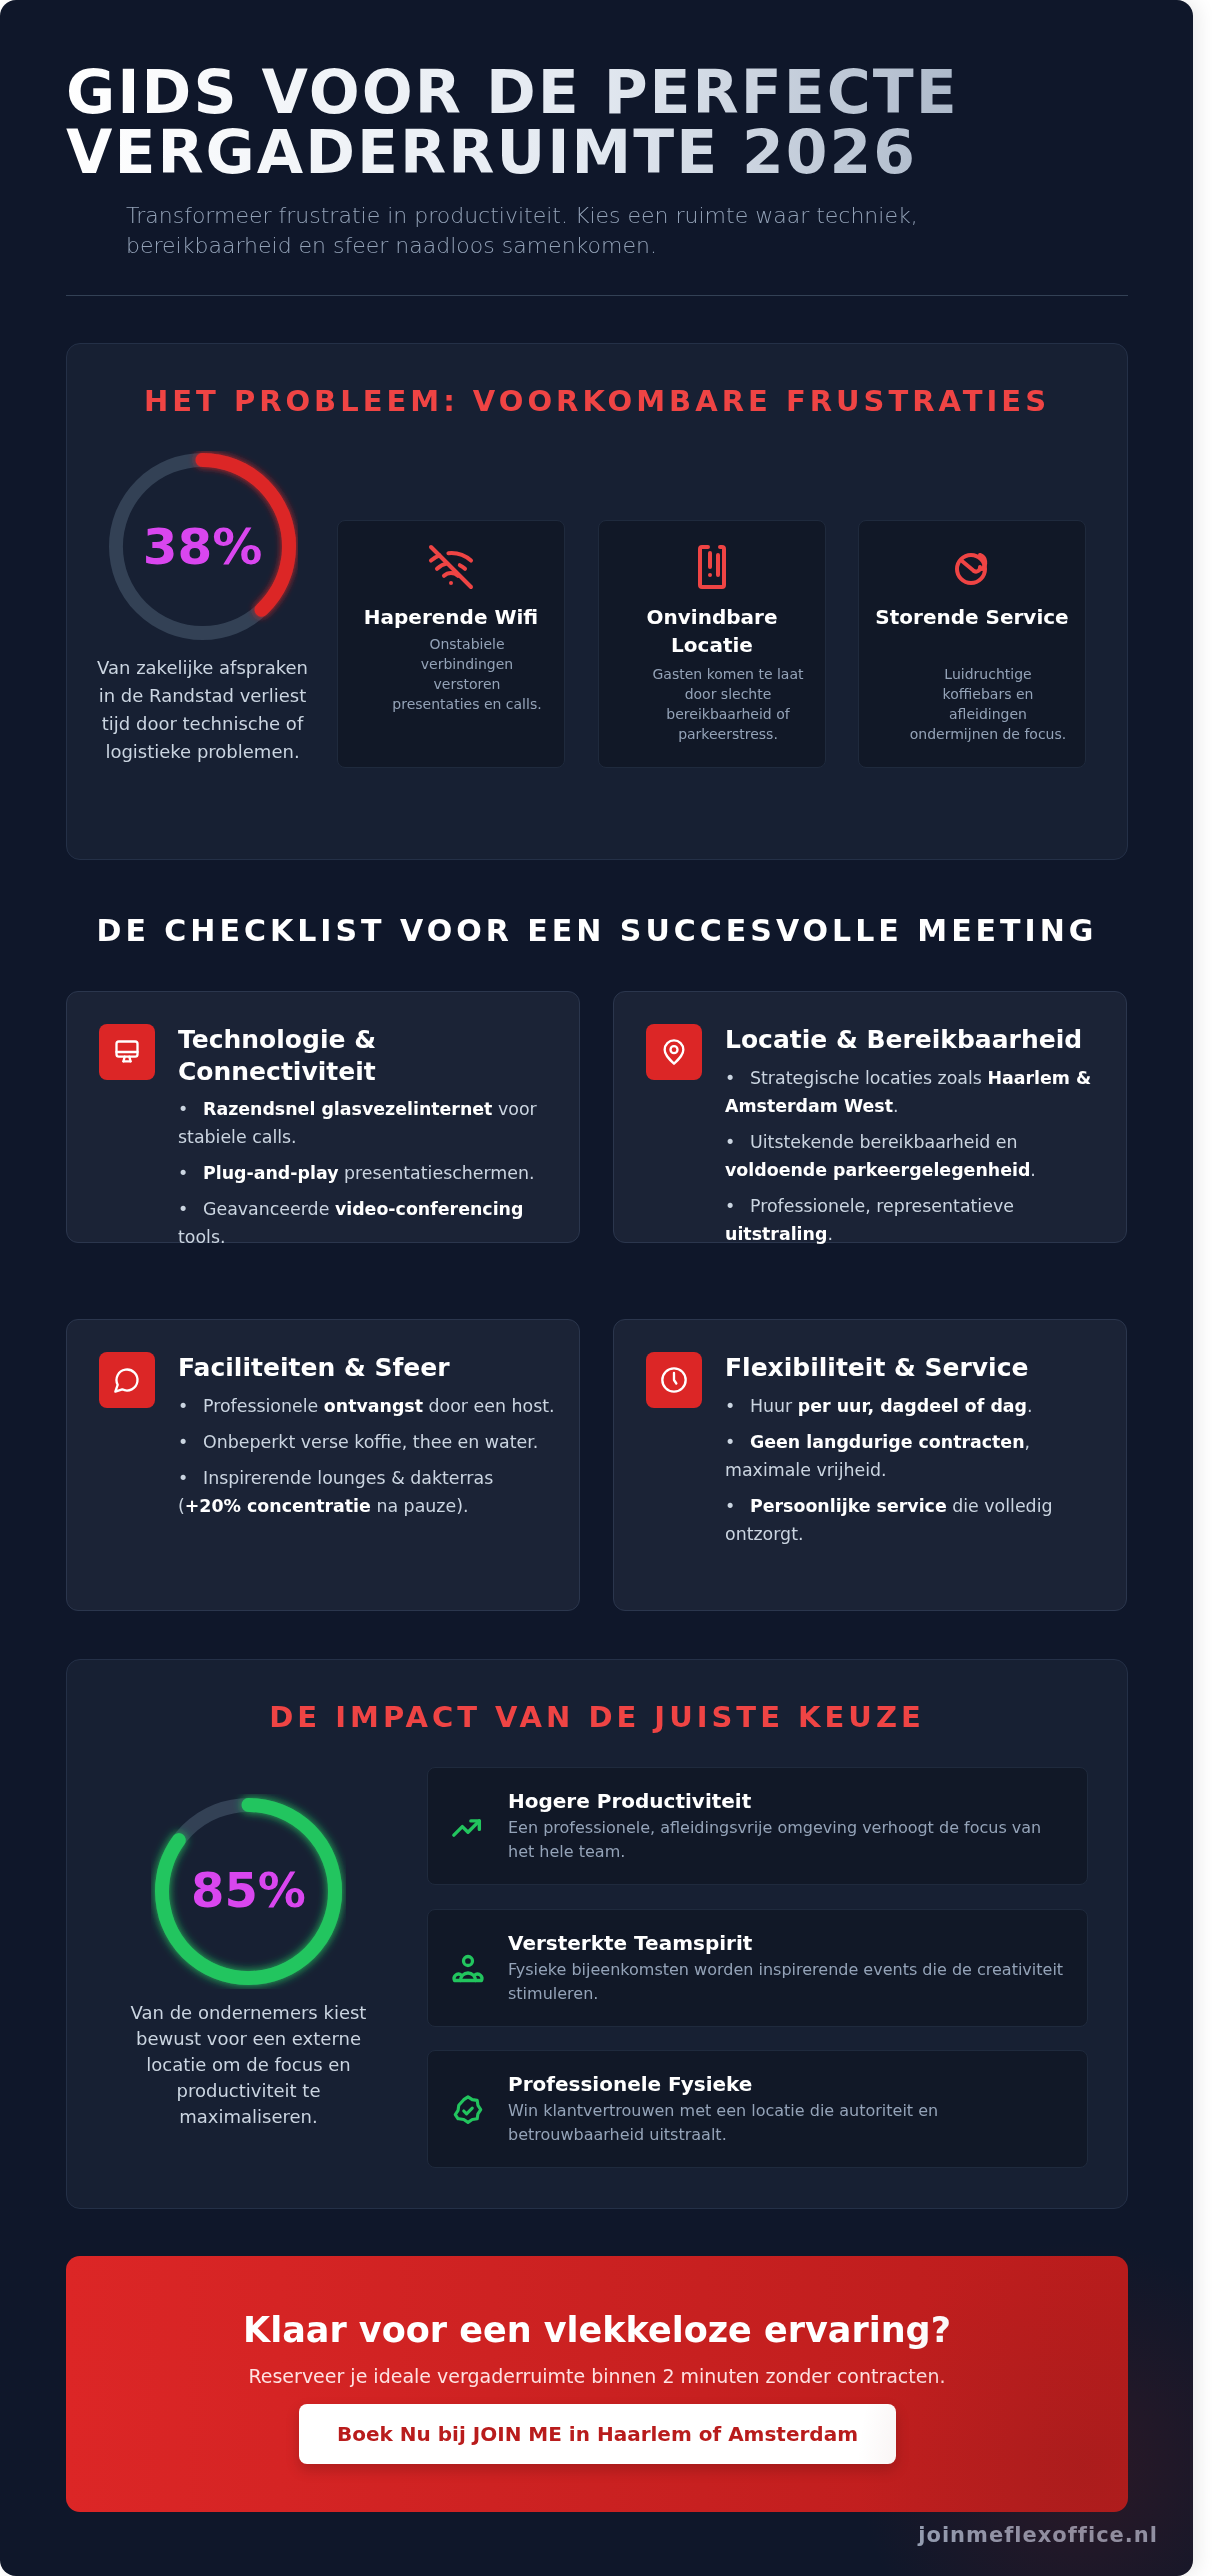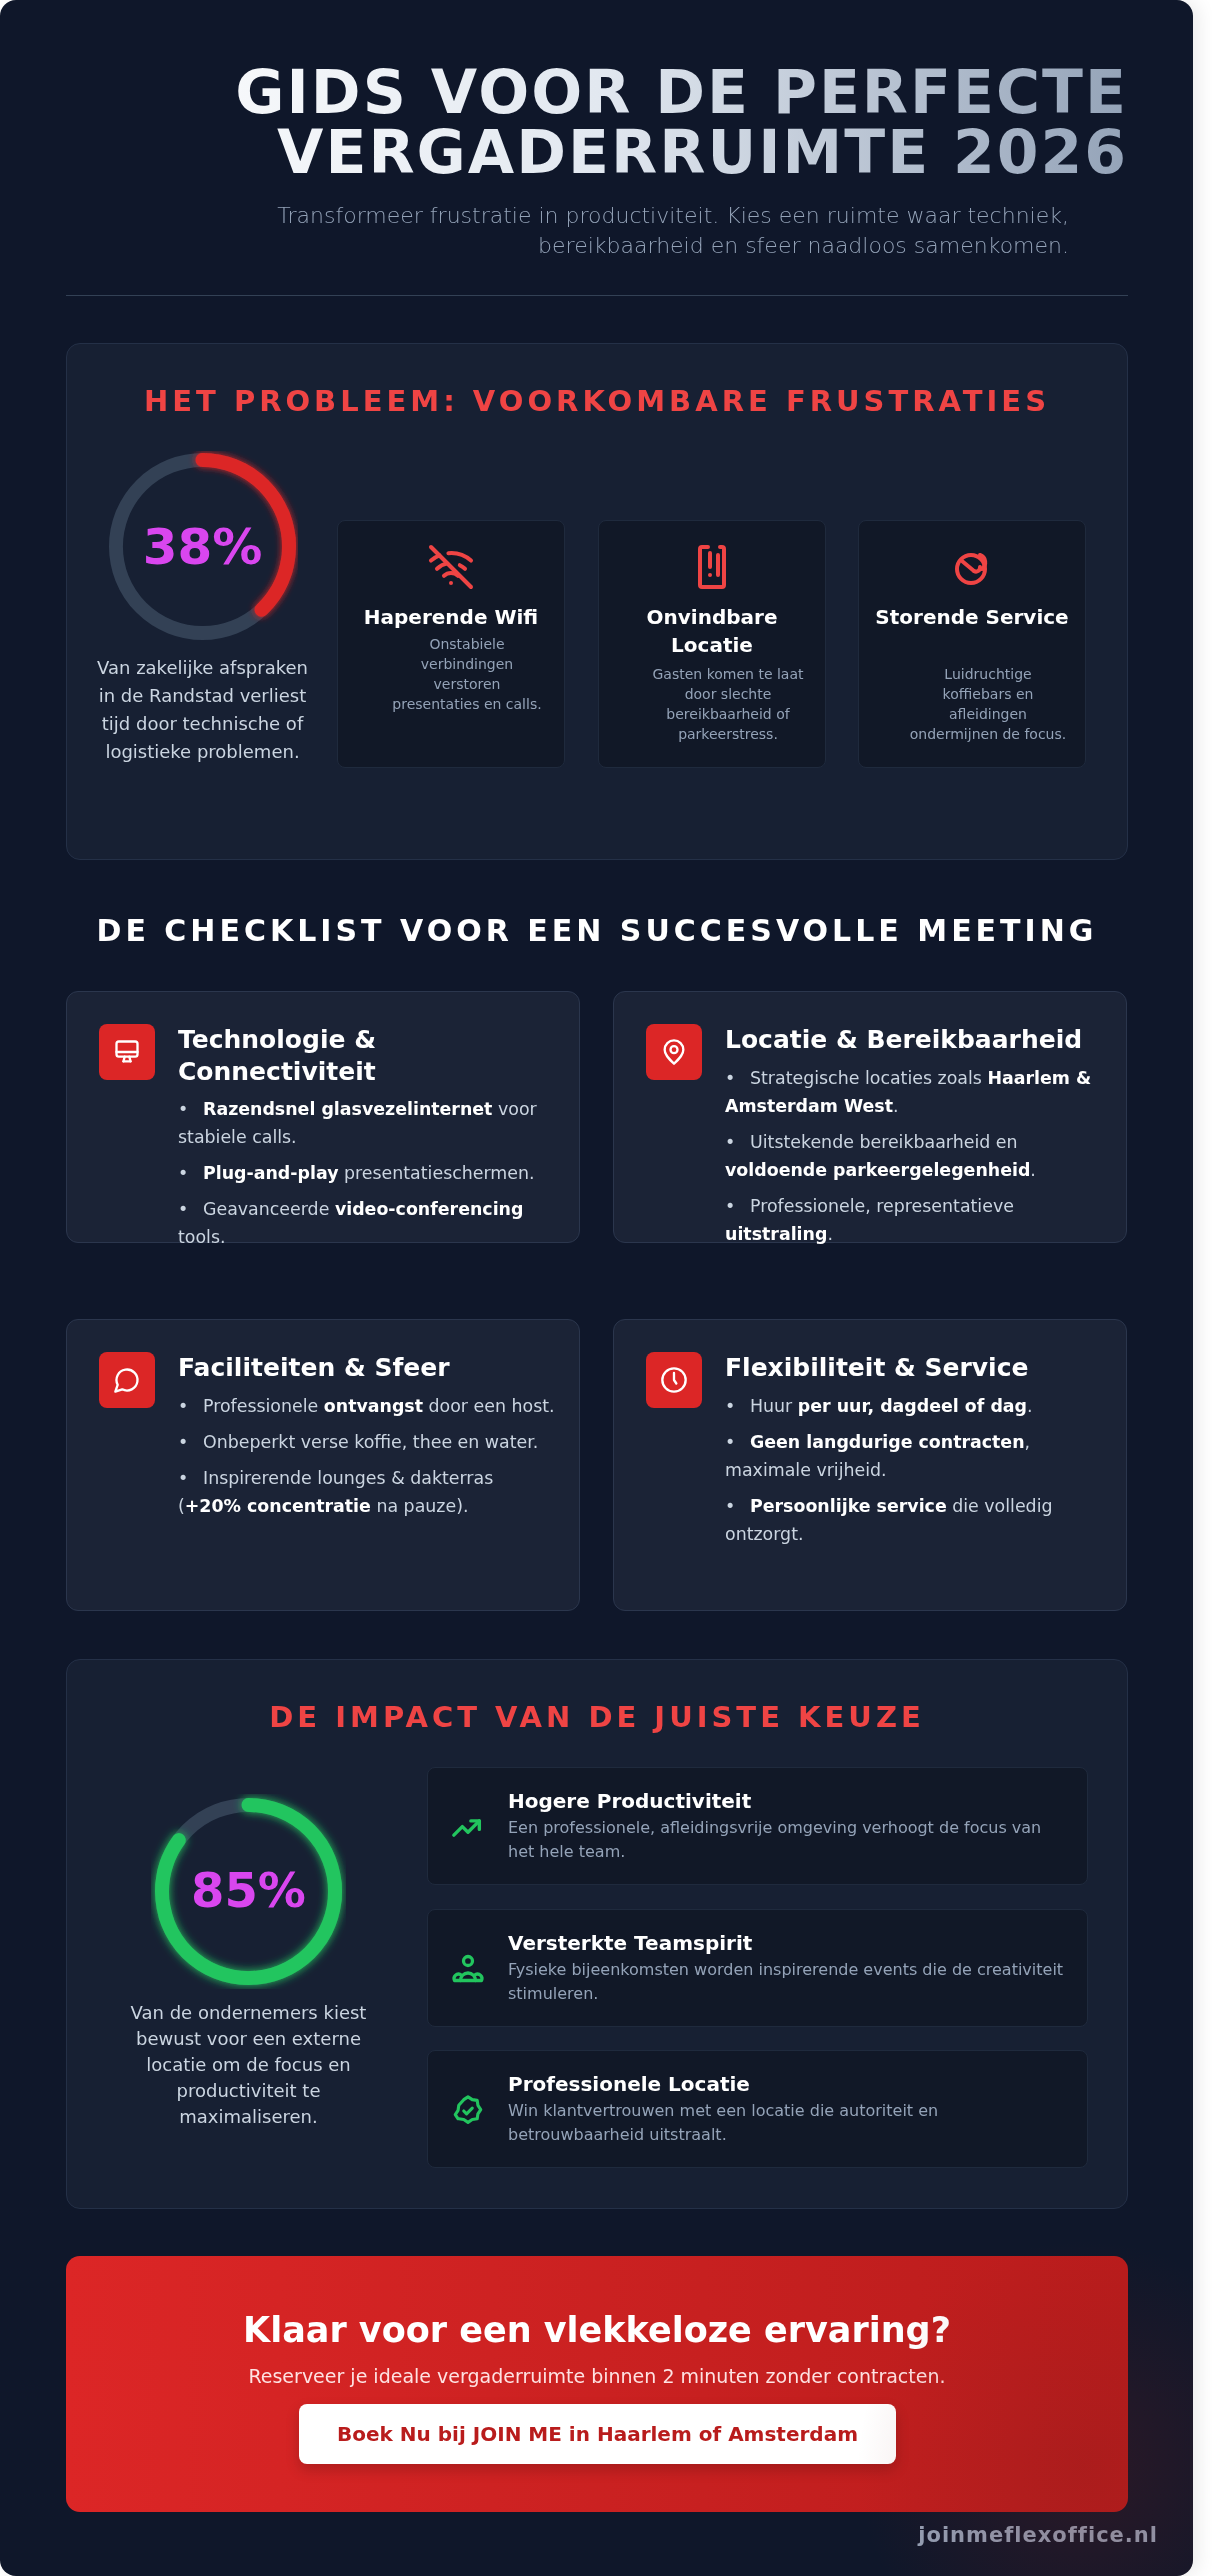--- a/index.html
+++ b/index.html
@@ -14,21 +14,21 @@
     overflow: hidden;
   }
   .sheet::after {
     content: ""; position: absolute; right: -119px; bottom: -119px;
     width: 457px; height: 457px; border-radius: 50%;
     background: radial-gradient(circle, rgba(127,29,29,0.25) 0%, rgba(15,23,42,0) 70%);
     pointer-events: none;
   }
 
   
-  .header { position: absolute; left: 66px; top: 0; width: 1062px; height: 296px; text-align: right; }
+  .header { position: absolute; left: 66px; top: 0; width: 1062px; height: 296px; text-align: left; }
   .main-title {
     position: absolute; left: 0; top: 62px; width: 100%;
     font-family: "DejaVu Sans", sans-serif; font-weight: 700;
     font-size: 60px; line-height: 60px; letter-spacing: 2px;
     background: linear-gradient(90deg, #ffffff 0%, #e2e8f0 50%, #94a3b8 100%);
     -webkit-background-clip: text; background-clip: text; color: transparent;
   }
   .subtitle {
     position: absolute; left: 60px; top: 201px; width: 943px;
     font-size: 22px; line-height: 30px; color: #94a3b8; font-weight: 300;
@@ -298,21 +298,21 @@
       <div class="i-desc">Fysieke bijeenkomsten worden inspirerende events die de creativiteit stimuleren.</div>
     </div>
 
     <div class="impact-card" style="top:390px;">
       <div class="i-icon">
         <svg width="34" height="34" viewBox="0 0 24 24" fill="none" stroke="#22c55e" stroke-width="2.2" stroke-linecap="round" stroke-linejoin="round">
           <path d="M12 2l3 2 3.5.5.5 3.5 2 3-2 3-.5 3.5-3.5.5-3 2-3-2-3.5-.5L5 17.5 3 14.5l2-3L5.5 8 9 4z"></path>
           <path d="M9 12l2 2 4-4"></path>
         </svg>
       </div>
-      <div class="i-title">Professionele Locatie</div>
+      <div class="i-title">Professionele Fysieke</div>
       <div class="i-desc">Win klantvertrouwen met een locatie die autoriteit en betrouwbaarheid uitstraalt.</div>
     </div>
   </section>
 
   <section class="cta">
     <h2 class="cta-title">Klaar voor een vlekkeloze ervaring?</h2>
     <p class="cta-sub">Reserveer je ideale vergaderruimte binnen 2 minuten zonder contracten.</p>
     <button class="cta-button">Boek Nu bij JOIN ME in Haarlem of Amsterdam</button>
   </section>
 

